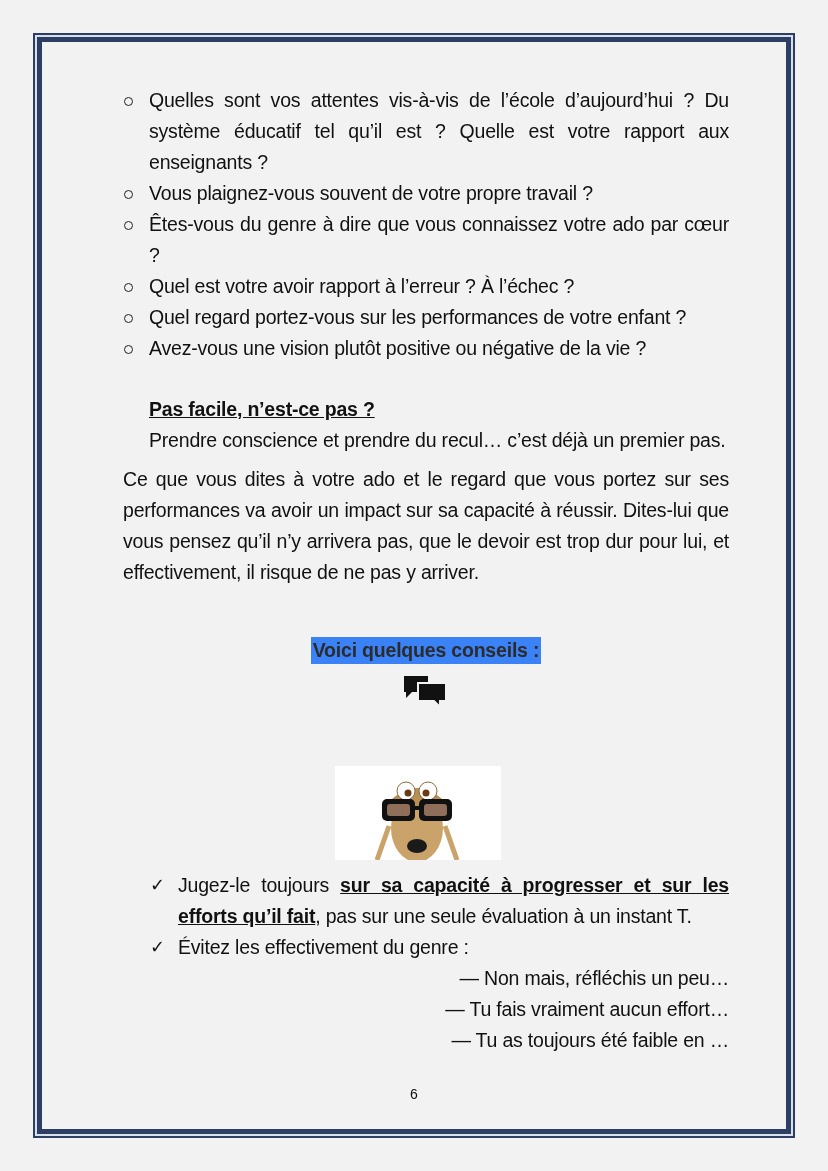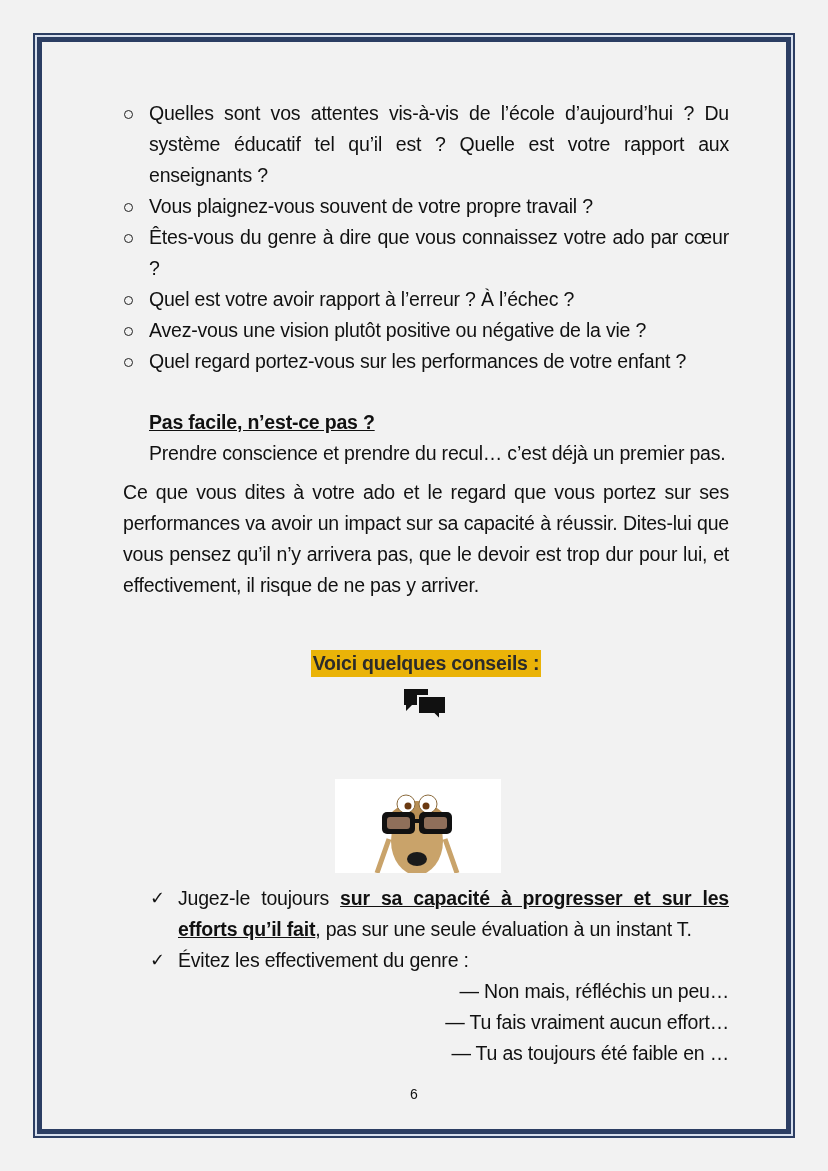--- a/index.html
+++ b/index.html
@@ -21,37 +21,37 @@
     box-sizing: border-box;
     border: 2px solid #d8e0ee;
   }
   .frame-inner {
     position: absolute; left: 37px; top: 37px; width: 754px; height: 1097px;
     box-sizing: border-box;
     border: 5px solid #2c3e63;
     background: #f2f2f2;
   }
   .content {
-    position: absolute; left: 123px; top: 98px; width: 606px;
+    position: absolute; left: 123px; top: 85px; width: 606px;
     font-size: 19.5px; line-height: 31px;
     letter-spacing: -0.2px;
   }
   .q-list { list-style: none; margin: 0; padding: 0; }
   .q-item { position: relative; padding-left: 26px; text-align: justify; }
   .q-bullet {
     position: absolute; left: 1px; top: 12px;
     width: 9px; height: 9px; border: 1.5px solid #222; border-radius: 50%;
     box-sizing: border-box;
   }
   .indent-block { padding-left: 26px; margin-top: 30px; text-align: justify; }
   .bold { font-weight: bold; text-decoration: underline; }
   .para { margin-top: 8px; text-align: justify; }
   .conseils-wrap { text-align: center; margin-top: 47px; }
   .conseils-title {
-    display: inline-block; background: #eab308; font-weight: bold;
+    display: inline-block; background: #3b82f6; font-weight: bold;
     color: #2b2b2b; padding: 0 2px; line-height: 27px;
   }
   .chat-icon-wrap { text-align: center; margin-top: 8px; height: 36px; }
   .photo {
     position: absolute; left: 212px; top: 681px; width: 166px; height: 94px;
     background: #ffffff;
   }
   .tips { position: absolute; left: 27px; top: 785px; width: 579px; }
   .tip { position: relative; padding-left: 28px; text-align: justify; }
   .check { position: absolute; left: 0; top: 0; font-size: 18px; }
@@ -67,22 +67,22 @@
 <div class="frame-outer"></div>
 <div class="frame-gap"></div>
 <div class="frame-inner"></div>
 
 <div class="content">
   <ul class="q-list">
     <li class="q-item"><span class="q-bullet"></span><span>Quelles sont vos attentes vis-à-vis de l’école d’aujourd’hui ? Du système éducatif tel qu’il est ? Quelle est votre rapport aux enseignants ?</span></li>
     <li class="q-item"><span class="q-bullet"></span><span>Vous plaignez-vous souvent de votre propre travail ?</span></li>
     <li class="q-item"><span class="q-bullet"></span><span>Êtes-vous du genre à dire que vous connaissez votre ado par cœur ?</span></li>
     <li class="q-item"><span class="q-bullet"></span><span>Quel est votre avoir rapport à l’erreur ? À l’échec ?</span></li>
+    <li class="q-item"><span class="q-bullet"></span><span>Quel regard portez-vous sur les performances de votre enfant ?</span></li>
     <li class="q-item"><span class="q-bullet"></span><span>Avez-vous une vision plutôt positive ou négative de la vie ?</span></li>
-    <li class="q-item"><span class="q-bullet"></span><span>Quel regard portez-vous sur les performances de votre enfant ?</span></li>
   </ul>
 
   <div class="indent-block">
     <div class="bold">Pas facile, n’est-ce pas ?</div>
     <div>Prendre conscience et prendre du recul… c’est déjà un premier pas.</div>
   </div>
 
   <p class="para" style="margin-bottom:0;">Ce que vous dites à votre ado et le regard que vous portez sur ses performances va avoir un impact sur sa capacité à réussir. Dites-lui que vous pensez qu’il n’y arrivera pas, que le devoir est trop dur pour lui, et effectivement, il risque de ne pas y arriver.</p>
 
   <div class="conseils-wrap">

